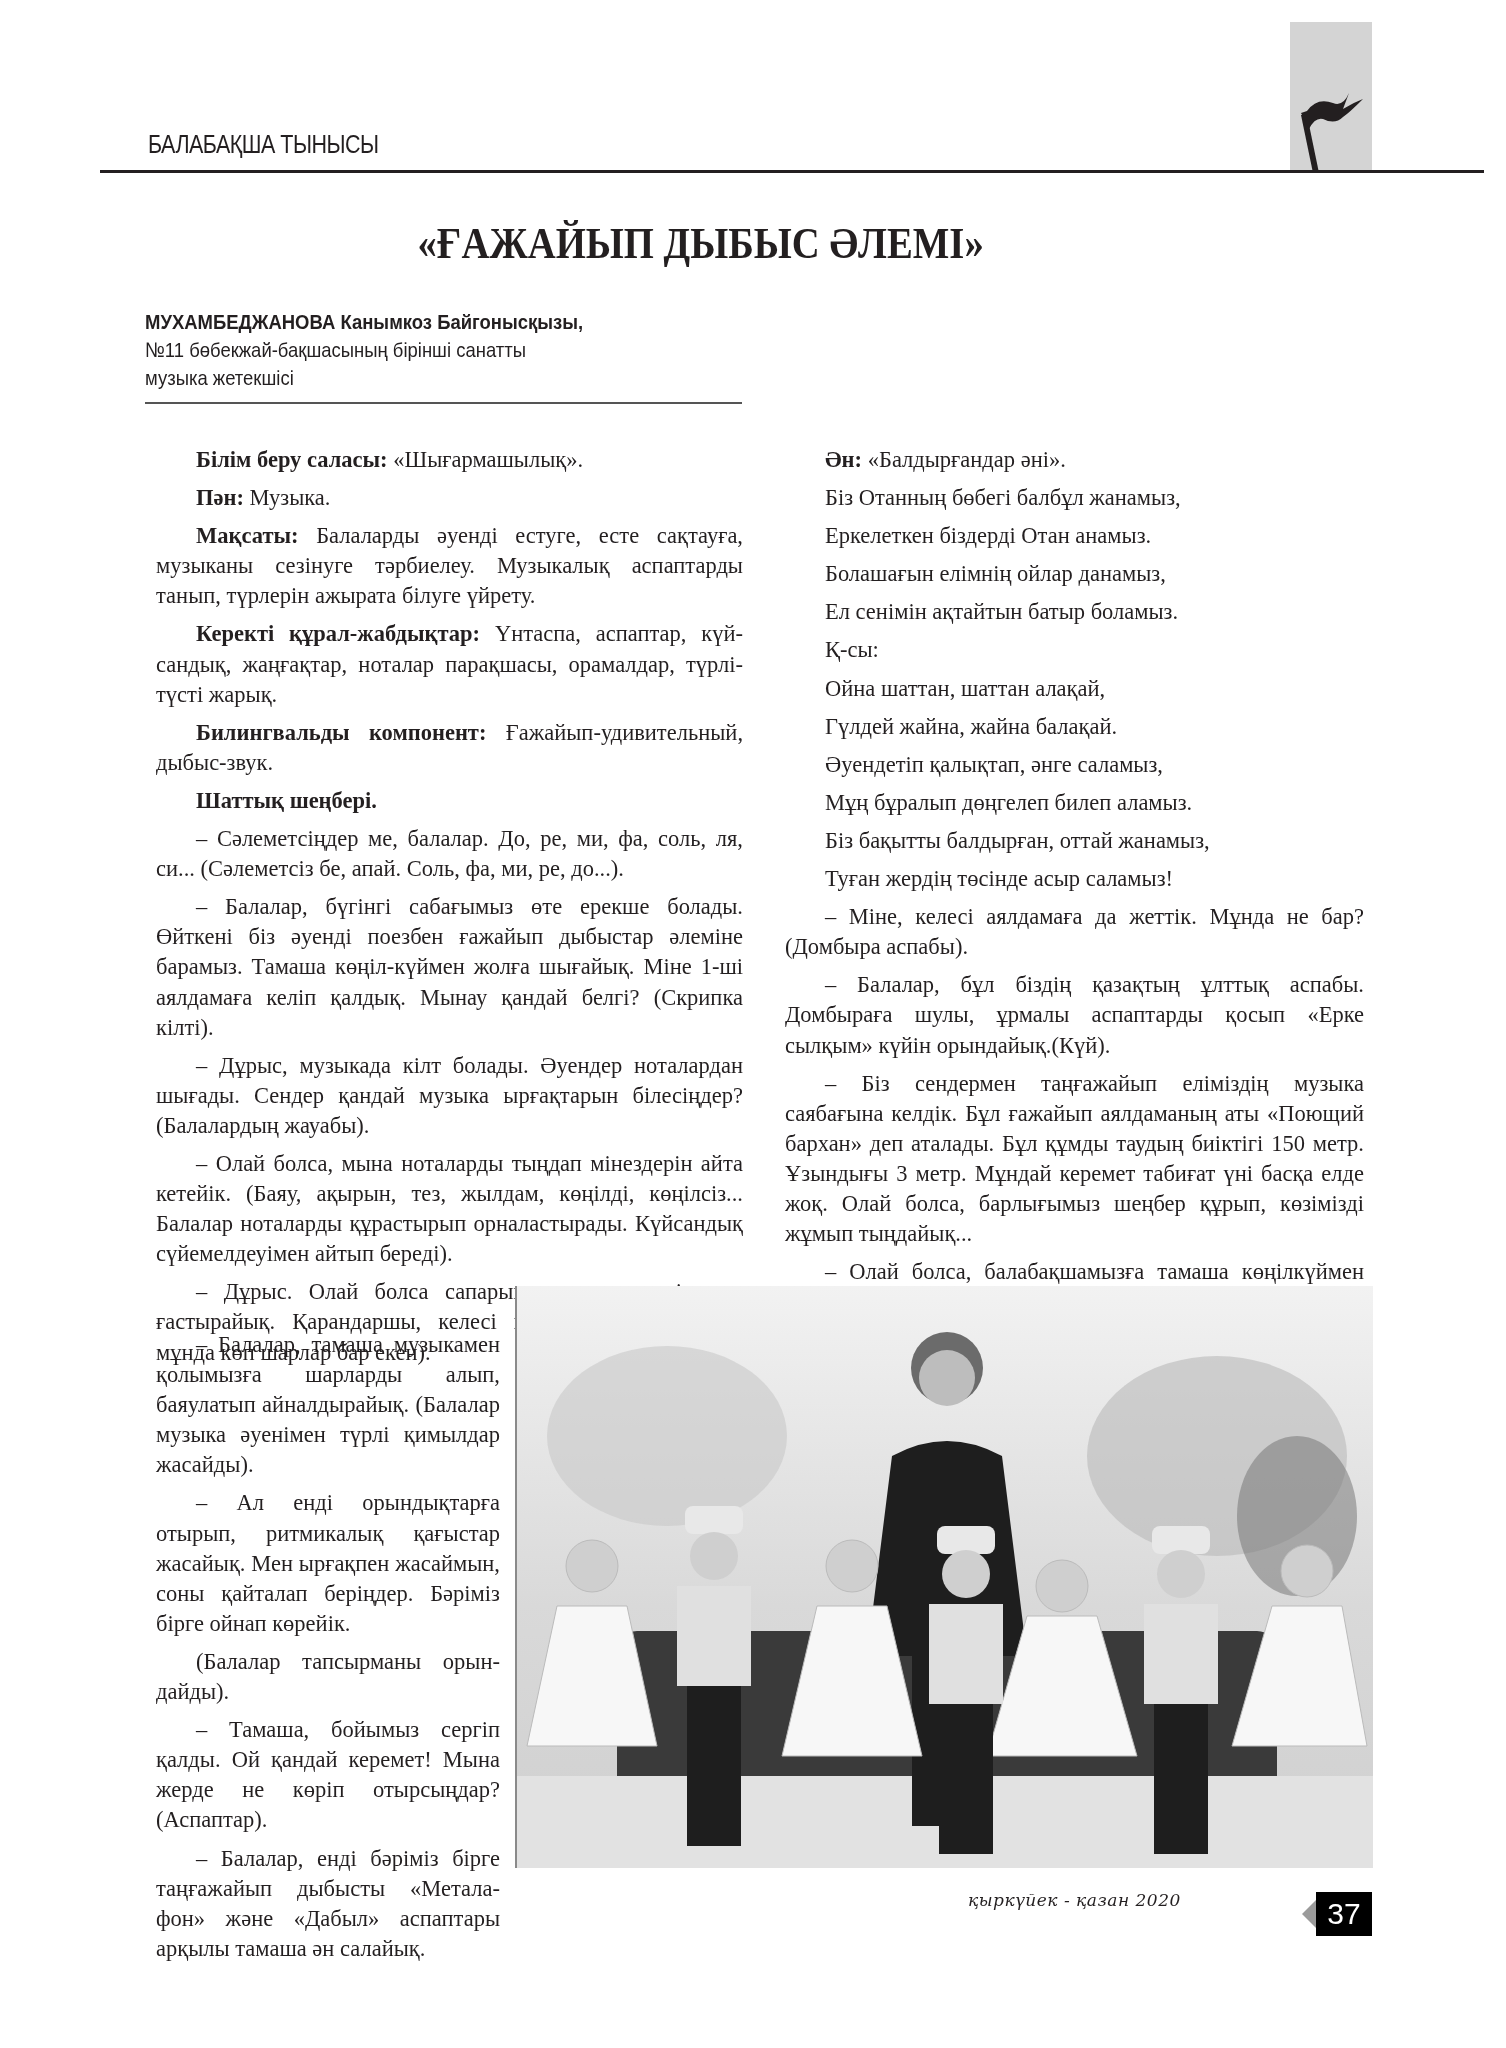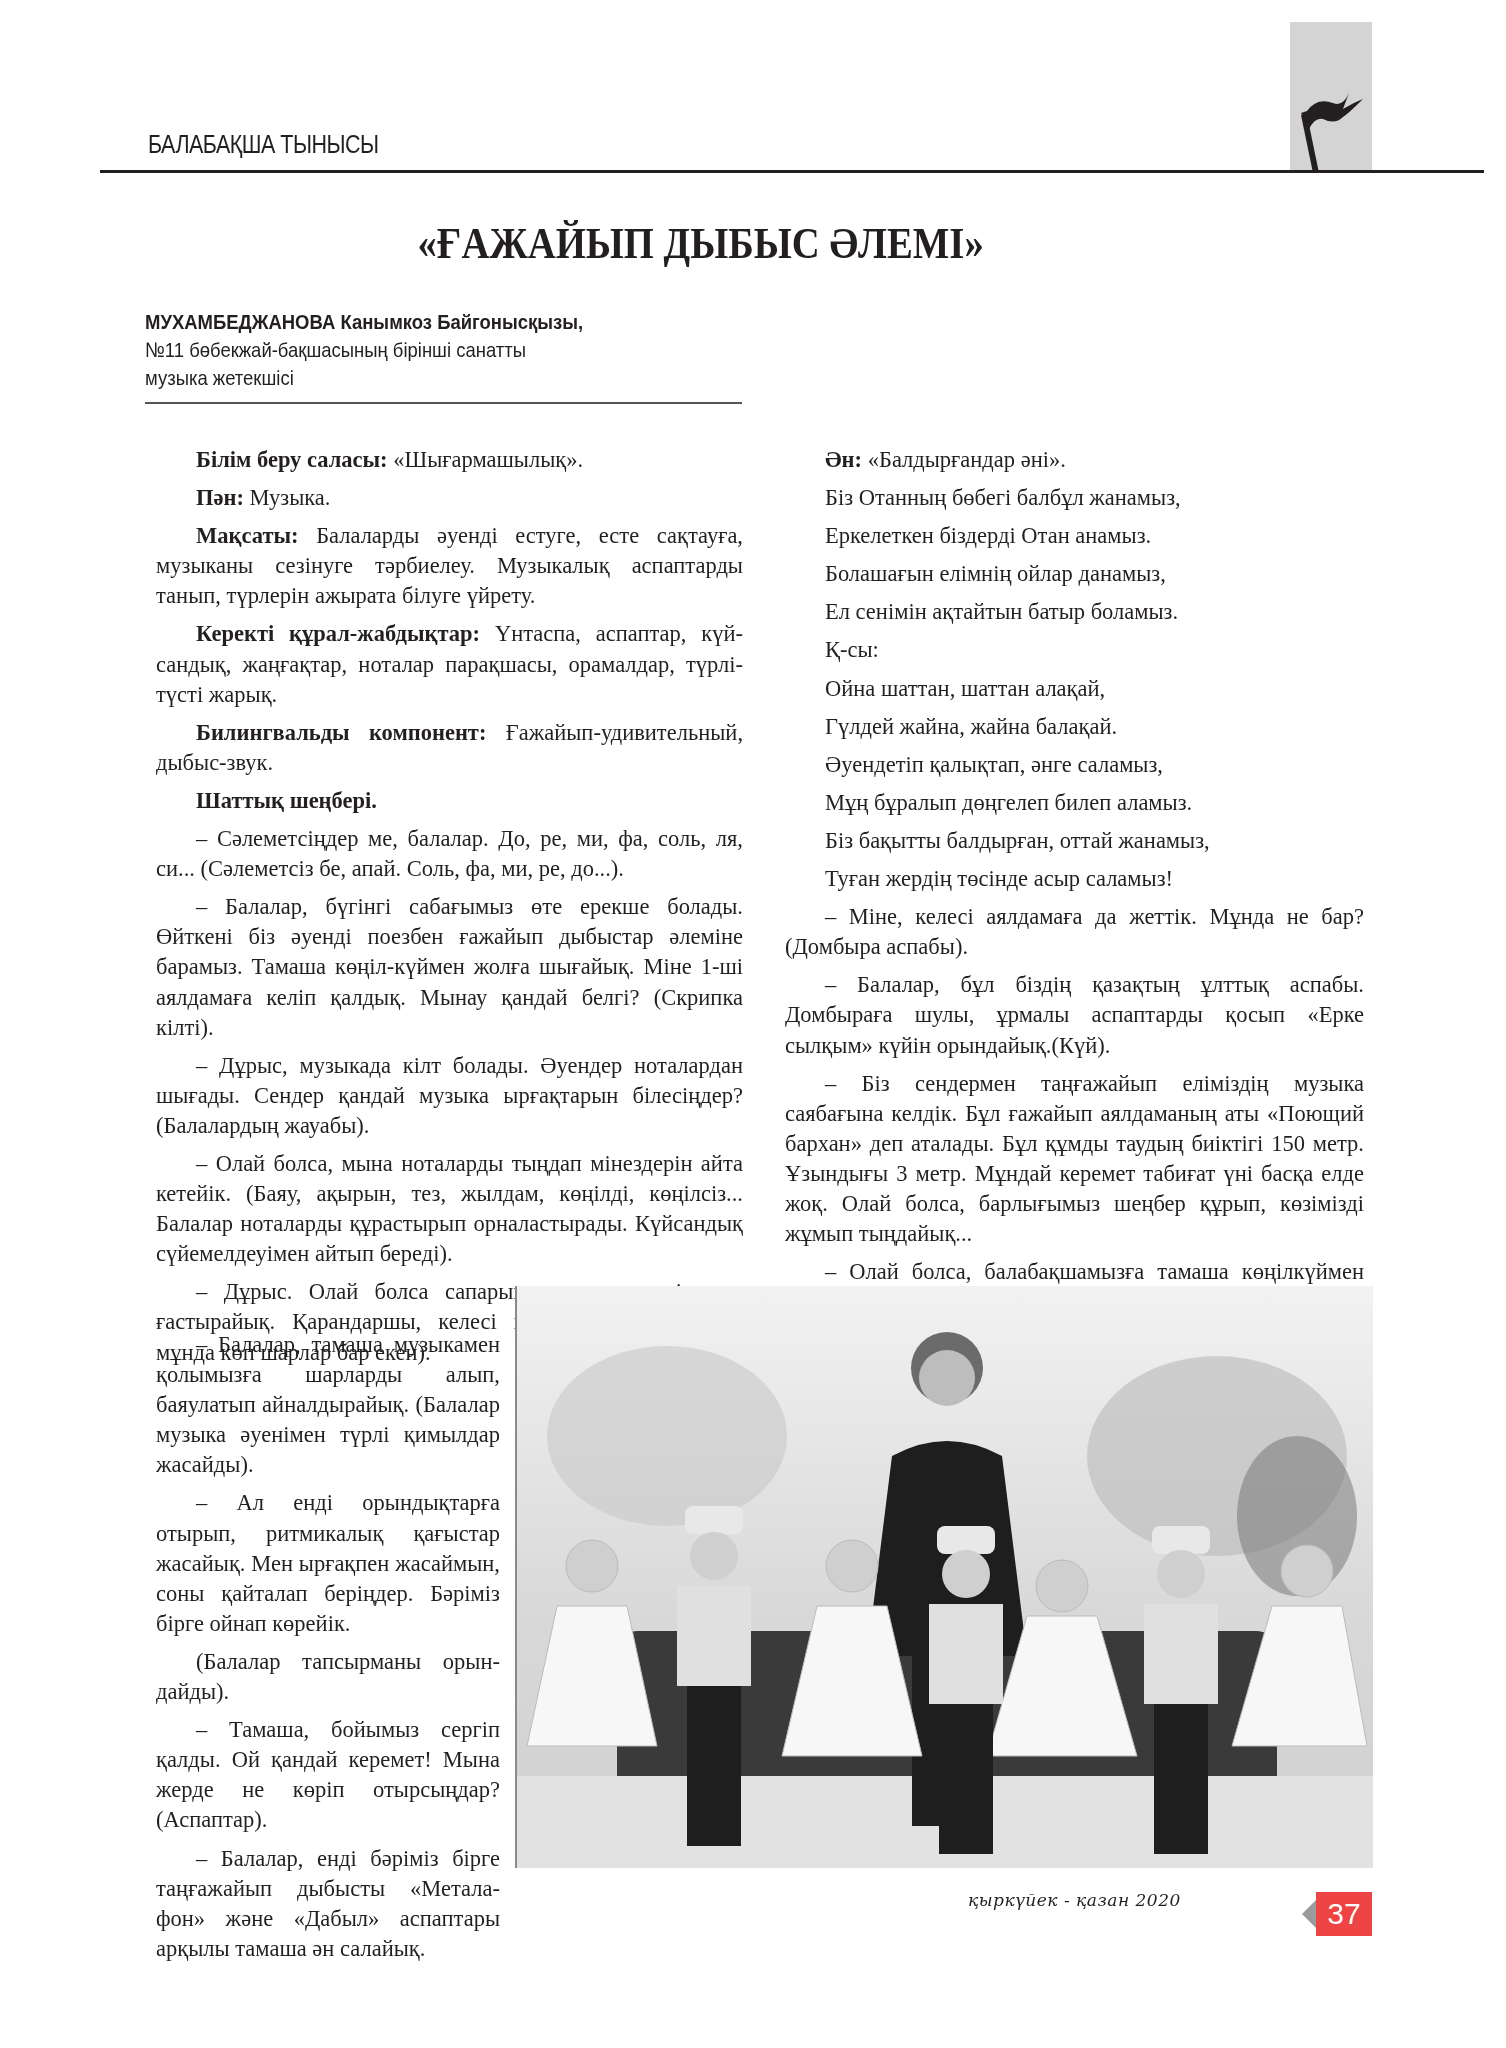--- a/index.html
+++ b/index.html
@@ -29,21 +29,21 @@
   .col-left-narrow { left: 148px; top: 1322px; width: 360px; }
   .col-right { left: 777px; top: 437px; width: 595px; }
   .col-right p.verse { text-align: left; text-indent: 40px; }
 
   
   .photo { position: absolute; left: 515px; top: 1286px; width: 856px; height: 582px; background: #e9e9e9; overflow: hidden; border-left: 2px solid #8a8a8a; }
   .photo svg { width: 100%; height: 100%; display: block; }
 
   
   .footer-issue { position: absolute; left: 968px; top: 1890px; font-family: "DejaVu Serif", serif; font-style: italic; font-size: 17px; color: #231f20; letter-spacing: 0.5px; }
-  .page-number-tab { position: absolute; left: 1316px; top: 1892px; width: 56px; height: 44px; background: #ef4444; color: #ffffff; font-family: "Liberation Sans", sans-serif; font-size: 30px; line-height: 44px; text-align: center; }
+  .page-number-tab { position: absolute; left: 1316px; top: 1892px; width: 56px; height: 44px; background: #000000; color: #ffffff; font-family: "Liberation Sans", sans-serif; font-size: 30px; line-height: 44px; text-align: center; }
   .page-number-tab::before { content: ""; position: absolute; left: -14px; top: 8px; border-right: 14px solid #9b9b9b; border-top: 14px solid transparent; border-bottom: 14px solid transparent; }
 </style>
 </head>
 <body>
 
 <div class="flag-tab"></div>
 <svg class="flag-icon" viewBox="0 0 80 90">
   <path d="M8 30 L14 30 L26 88 L20 88 Z" fill="#231f20"></path>
   <path d="M8 28 L14 26 Q24 12 40 18 Q50 22 56 8 L50 24 Q64 16 70 14 Q56 28 50 32 Q42 40 30 34 Q22 32 16 44 Z" fill="#231f20"></path>
 </svg>

